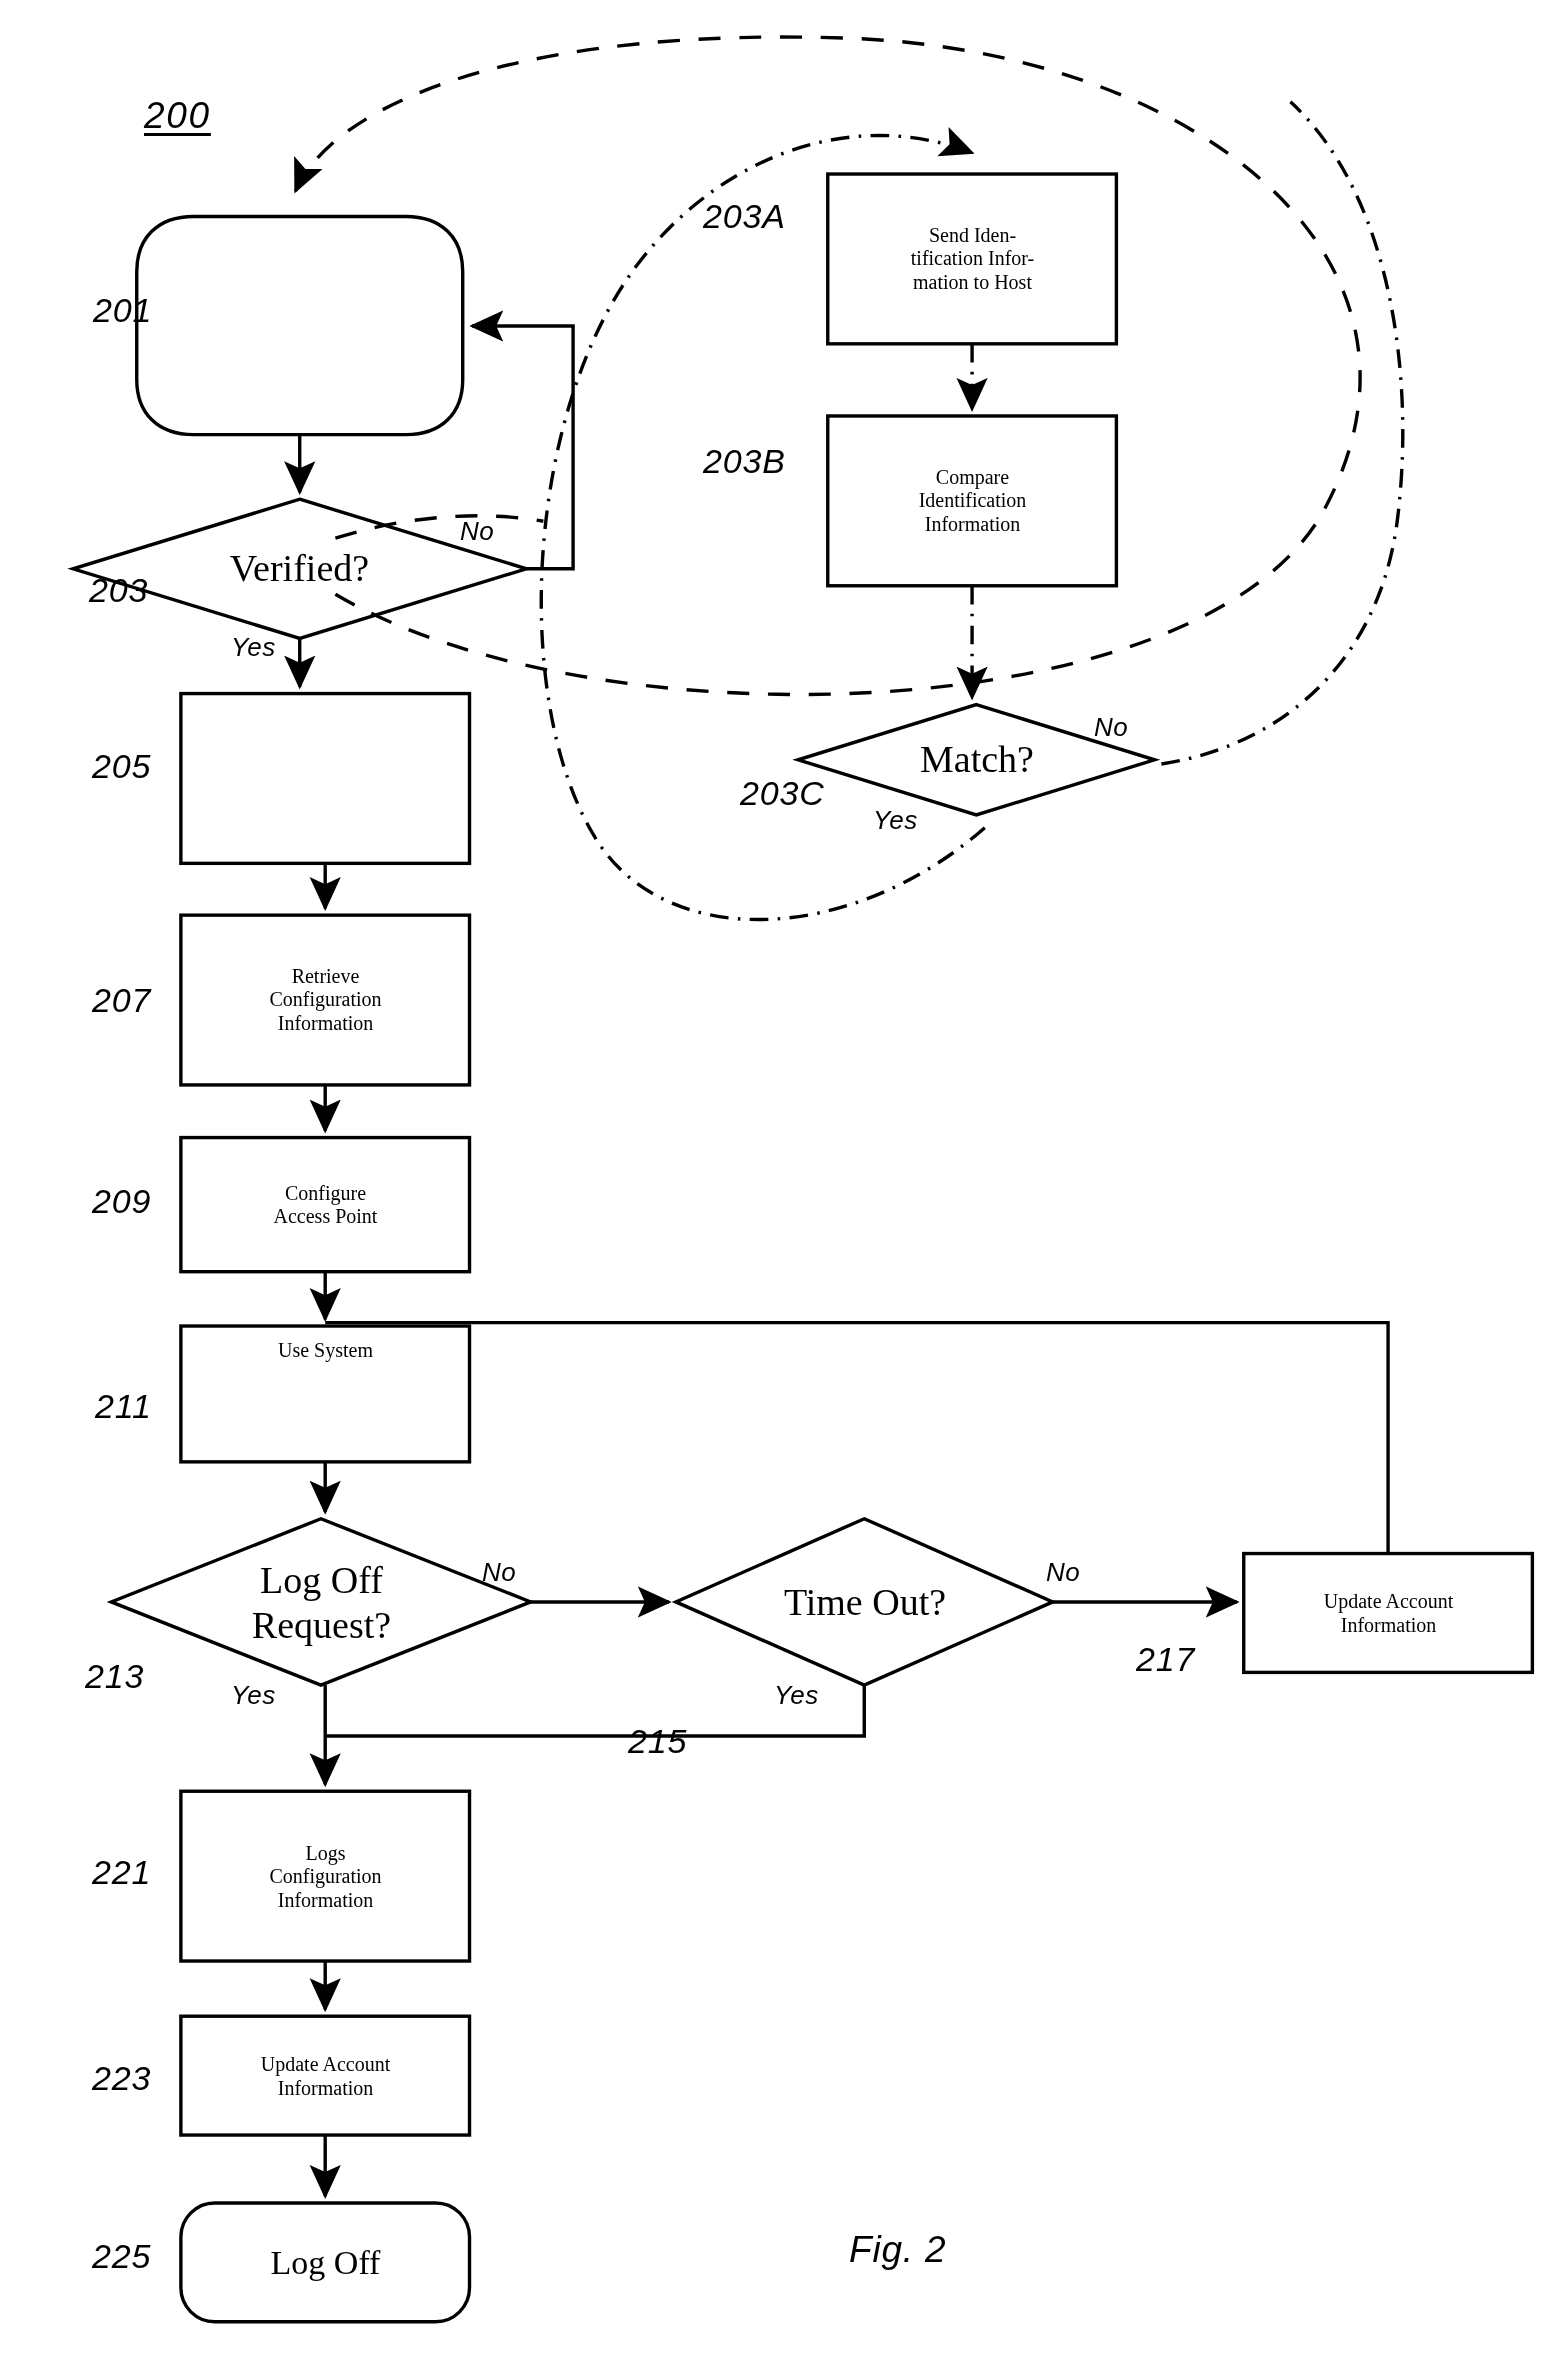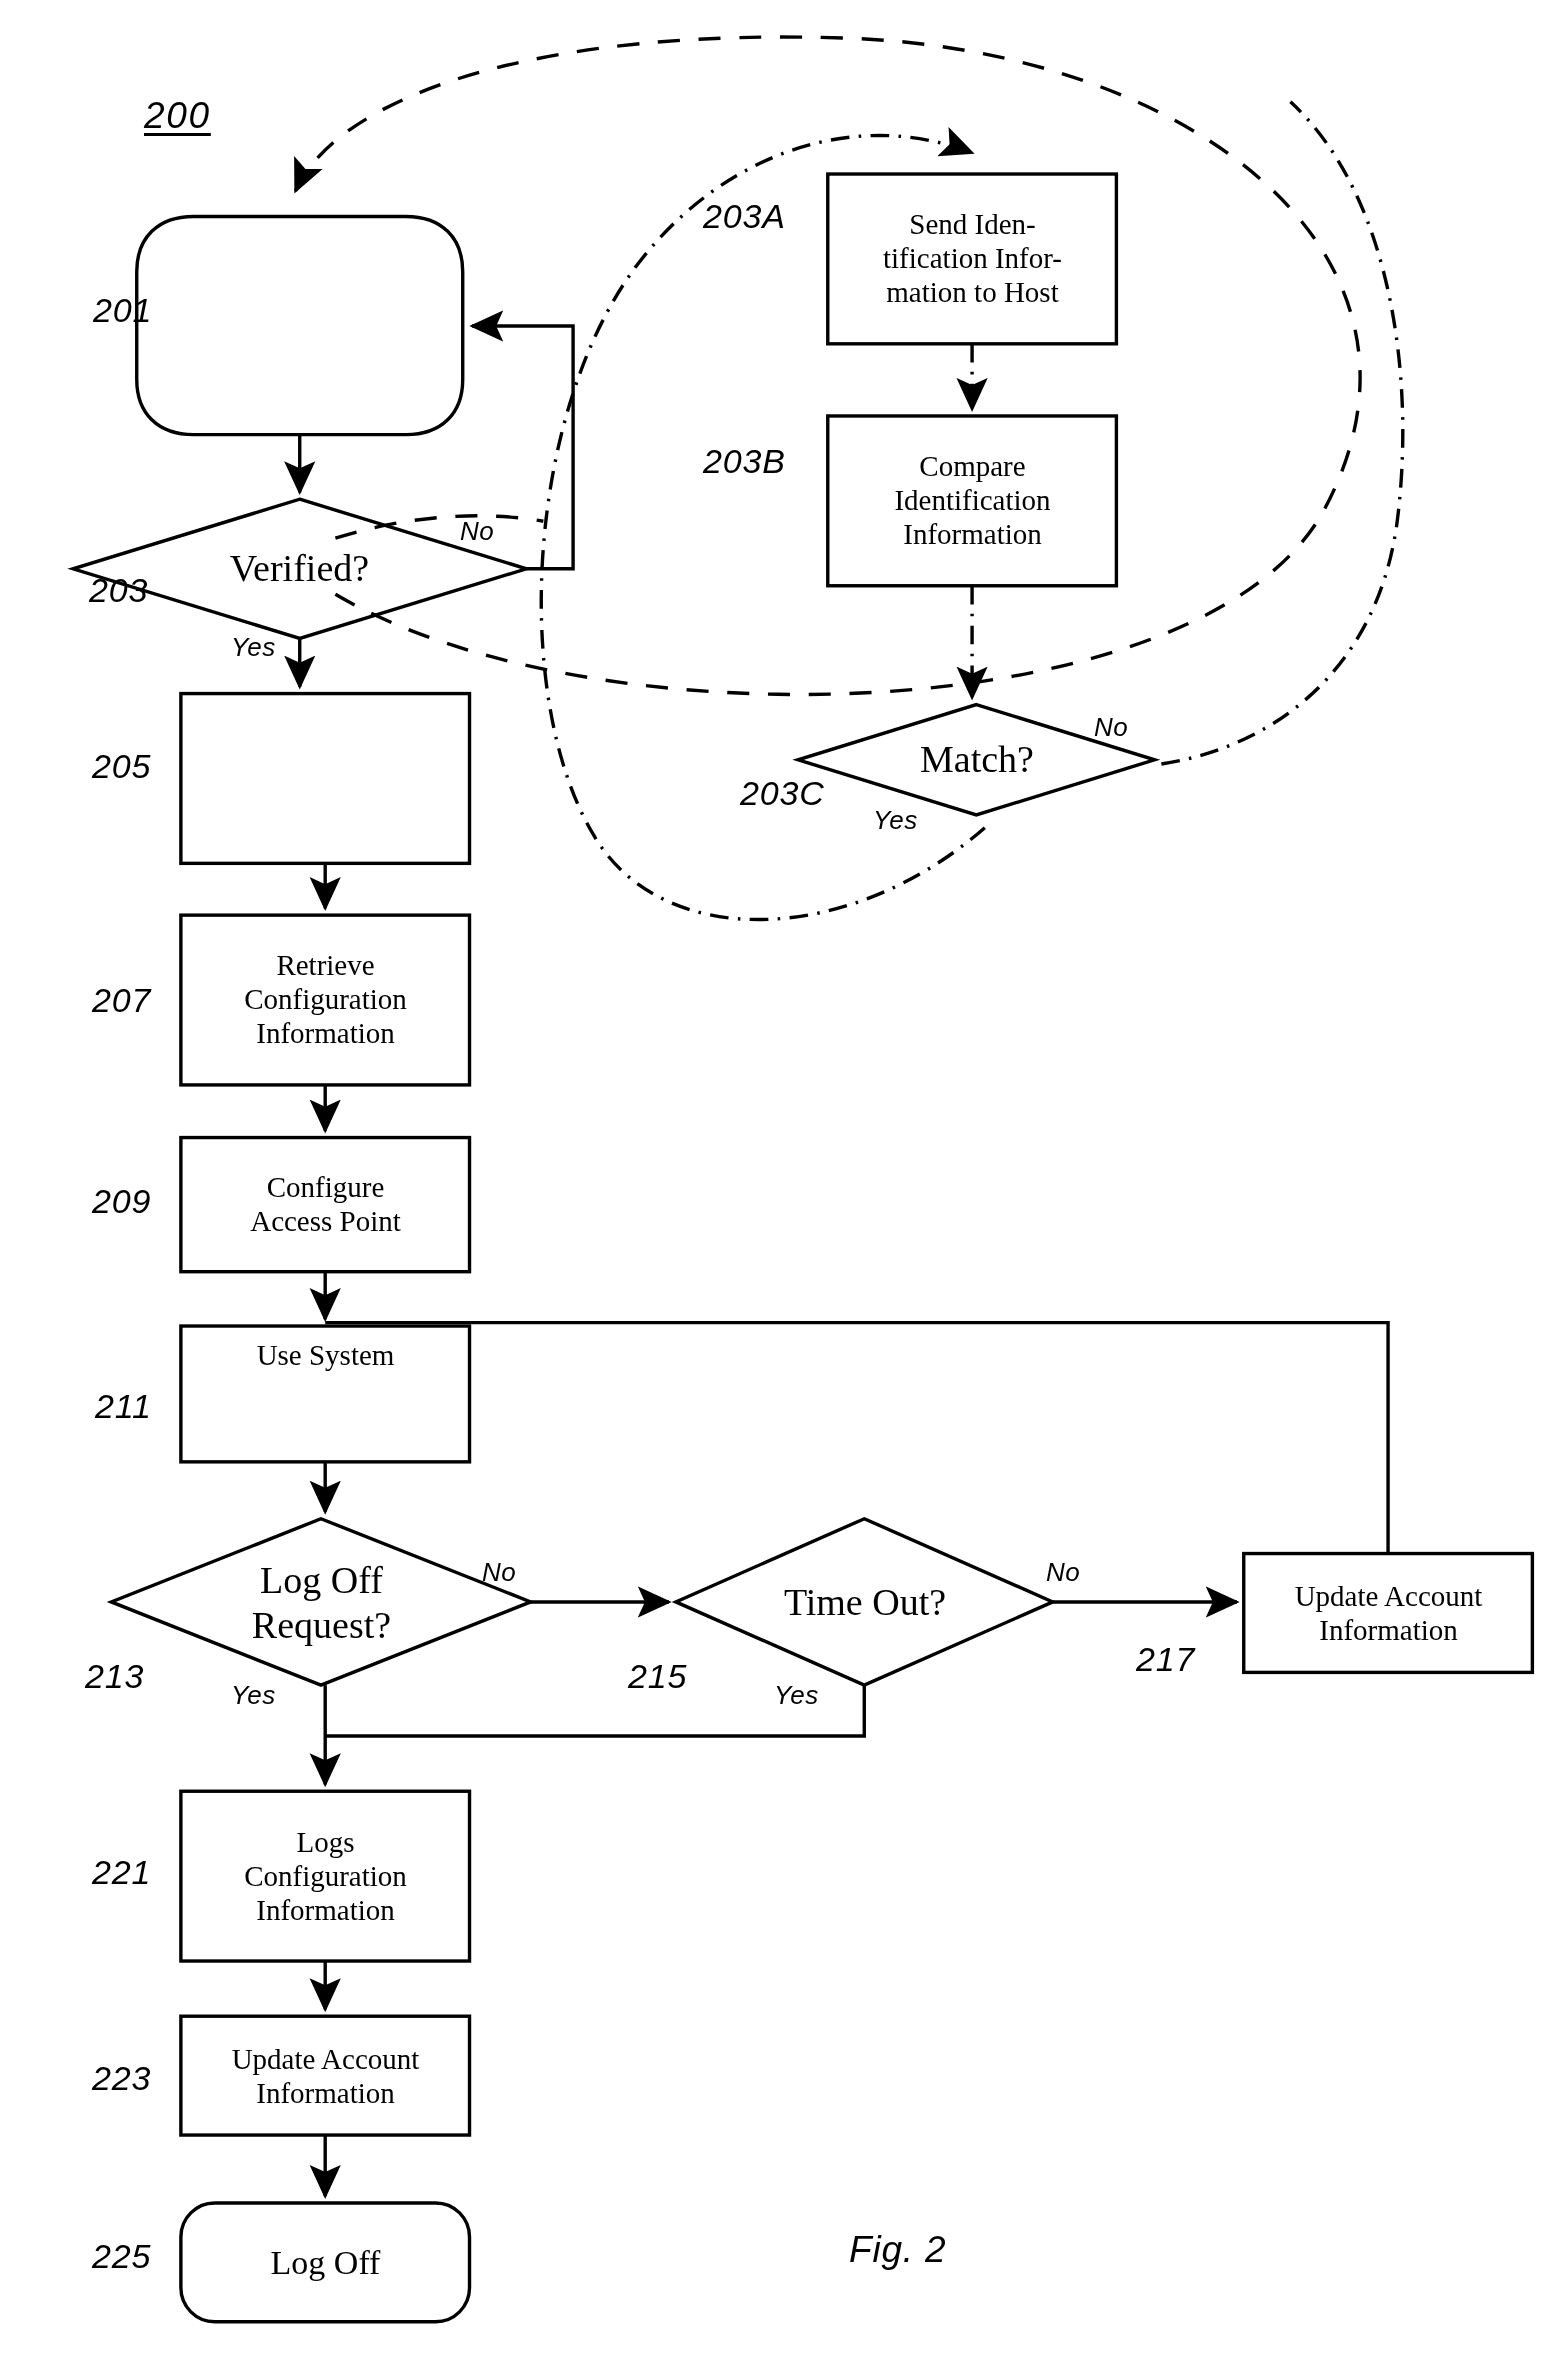--- a/index.html
+++ b/index.html
@@ -28,21 +28,21 @@
   .node-label {
     position: absolute;
     display: flex;
     align-items: center;
     justify-content: center;
     text-align: center;
     line-height: 1.17;
     pointer-events: none;
     font-family: "Liberation Serif", "DejaVu Serif", serif;
   }
-  .box-label   { font-size: 29px; }
+  .box-label   { font-size: 20px; }
   .dec-label   { font-size: 38px; }
   .term-label  { font-size: 34px; }
   .edge-label {
     position: absolute;
     font-family: "Liberation Sans", sans-serif;
     font-size: 26px;
     font-style: italic;
     letter-spacing: 0.4px;
   }
   .ref-num {
@@ -276,21 +276,21 @@
   <div class="edge-label" style="left:1046px; top:1557px;">No</div>
   <div class="edge-label" style="left:774px; top:1680px;">Yes</div>
 
   <div class="ref-num" style="left:93px; top:291px;">201</div>
   <div class="ref-num" style="left:89px; top:571px;">203</div>
   <div class="ref-num" style="left:92px; top:747px;">205</div>
   <div class="ref-num" style="left:92px; top:981px;">207</div>
   <div class="ref-num" style="left:92px; top:1182px;">209</div>
   <div class="ref-num" style="left:95px; top:1387px;">211</div>
   <div class="ref-num" style="left:85px; top:1657px;">213</div>
-  <div class="ref-num" style="left:628px; top:1657px;">215</div>
+  <div class="ref-num" style="left:628px; top:1722px;">215</div>
   <div class="ref-num" style="left:1136px; top:1640px;">217</div>
   <div class="ref-num" style="left:92px; top:1853px;">221</div>
   <div class="ref-num" style="left:92px; top:2059px;">223</div>
   <div class="ref-num" style="left:92px; top:2237px;">225</div>
   <div class="ref-num" style="left:703px; top:197px;">203A</div>
   <div class="ref-num" style="left:703px; top:442px;">203B</div>
   <div class="ref-num" style="left:740px; top:774px;">203C</div>
 
   <div class="fig-id" style="left:144px; top:95px;">200</div>
   <div class="fig-title" style="left:849px; top:2229px;">Fig. 2</div>

